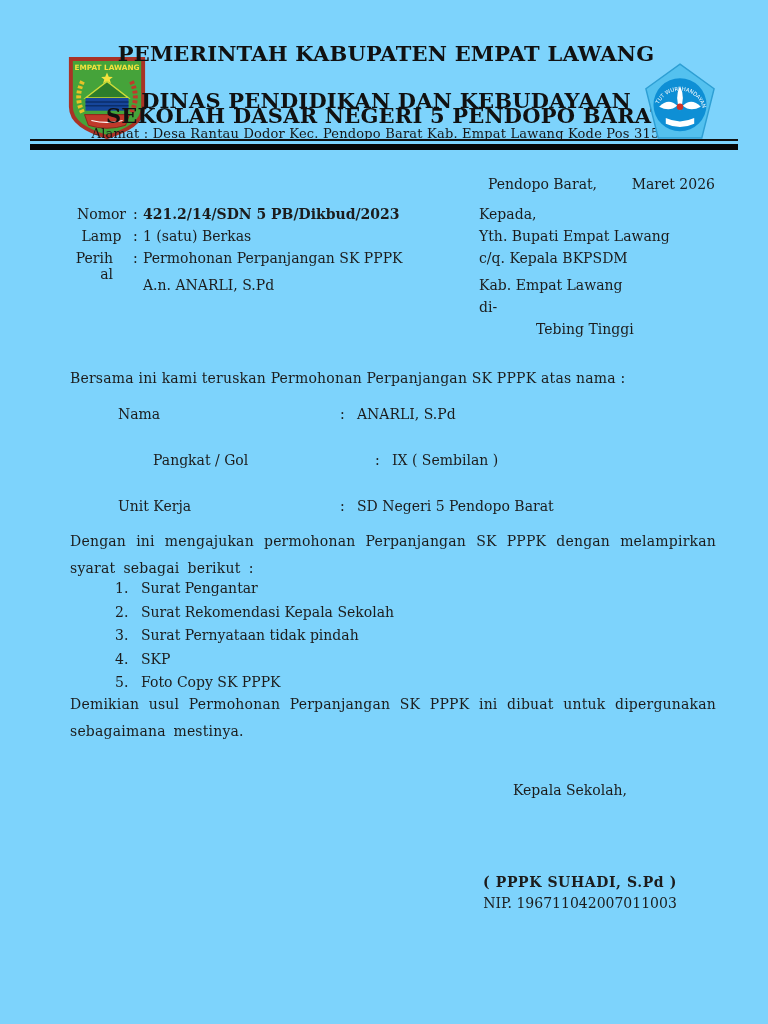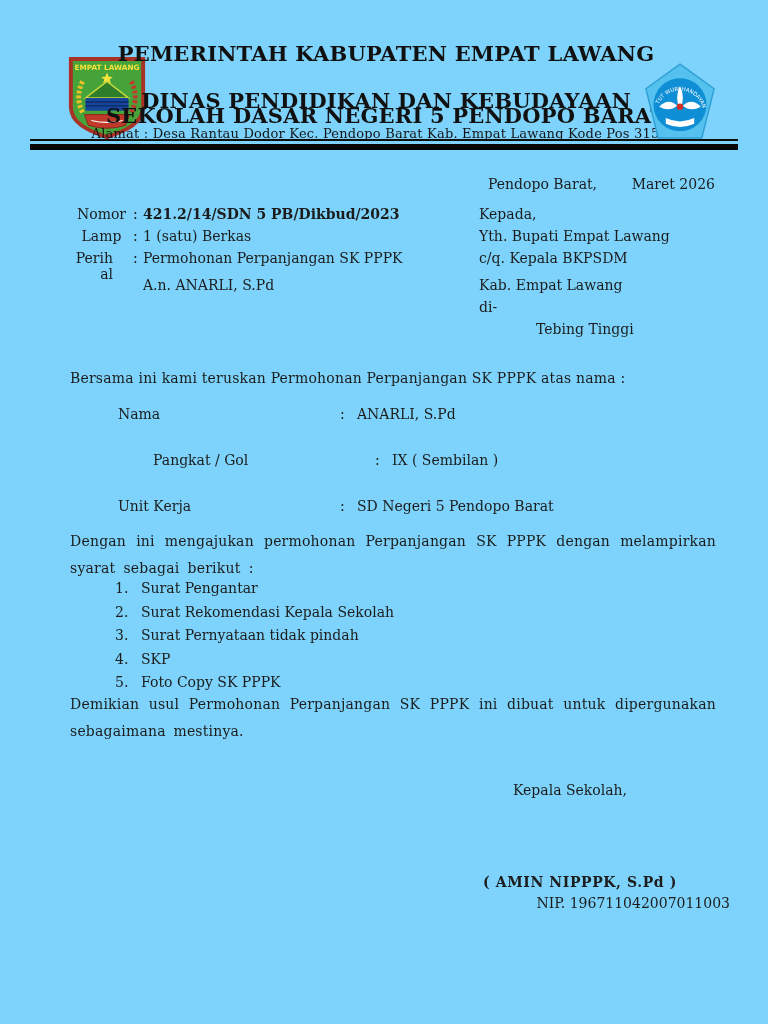--- a/index.html
+++ b/index.html
@@ -44,21 +44,21 @@
         word-spacing:3.5px;letter-spacing:.2px;}
   .p2{top:528px;} .p3{top:691px;word-spacing:3px;}
   .att-list{position:absolute;top:577px;left:115px;counter-reset:att;}
   .att{line-height:23.5px;white-space:nowrap;counter-increment:att;}
   .att::before{content:counter(att) ".";display:inline-block;width:26px;}
 
   
   .sig-title{position:absolute;top:782px;left:460px;width:220px;text-align:center;white-space:nowrap;}
   .sig-name{position:absolute;top:874px;left:430px;width:300px;text-align:center;
             font-weight:bold;letter-spacing:.6px;white-space:nowrap;}
-  .sig-nip{position:absolute;top:895px;left:430px;width:300px;text-align:right;white-space:nowrap;}
+  .sig-nip{position:absolute;top:895px;left:430px;width:300px;text-align:center;white-space:nowrap;}
 </style>
 </head>
 <body>
 
 <div class="page">
 
   <svg class="logo logo-left" viewBox="0 0 84 86">
     <path d="M5 3 H79 V52 C79 68 63 76 42 83 C21 76 5 68 5 52 Z" fill="#45a33a" stroke="#a93226" stroke-width="4"></path>
     <text x="42" y="14" font-size="7.5" font-weight="bold" fill="#f4e23d" text-anchor="middle" font-family="DejaVu Sans, sans-serif">EMPAT LAWANG</text>
     <polygon points="42,17 43.8,21.2 48,21.5 44.8,24 46,28 42,25.6 38,28 39.2,24 36,21.5 40.2,21.2" fill="#f4e23d"></polygon>
@@ -133,16 +133,16 @@
     <div class="att">Surat Pengantar</div>
     <div class="att">Surat Rekomendasi Kepala Sekolah</div>
     <div class="att">Surat Pernyataan tidak pindah</div>
     <div class="att">SKP</div>
     <div class="att">Foto Copy SK PPPK</div>
   </div>
 
   <div class="para p3">Demikian usul Permohonan Perpanjangan SK PPPK ini dibuat untuk dipergunakan sebagaimana mestinya.</div>
 
   <div class="sig-title">Kepala Sekolah,</div>
-  <div class="sig-name">( AMIN NIPPPK, S.Pd )</div>
+  <div class="sig-name">( PPPK SUHADI, S.Pd )</div>
   <div class="sig-nip">NIP. 196711042007011003</div>
 
 </div>
 
 </body></html>

